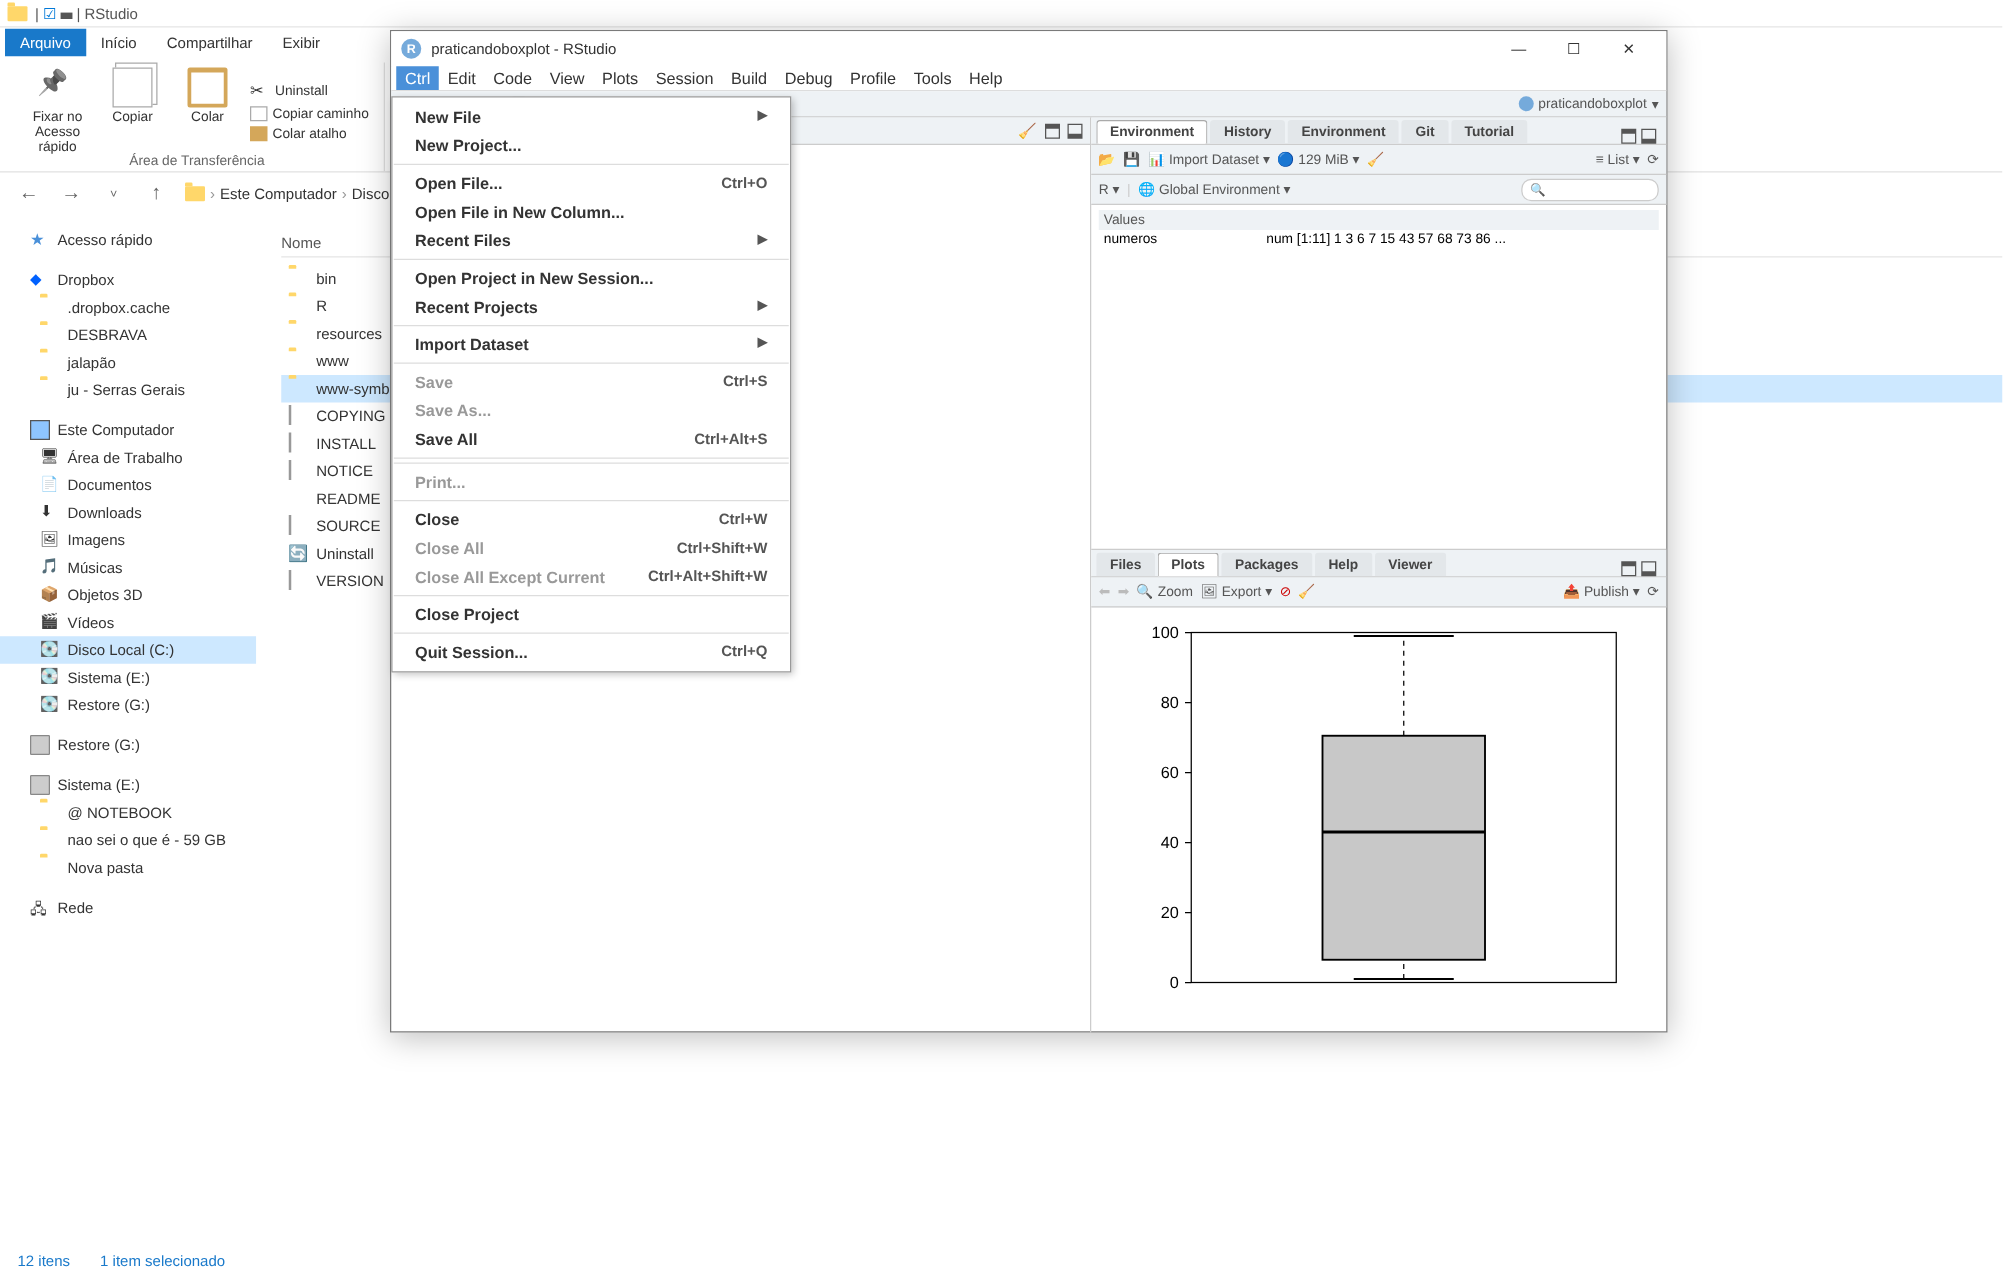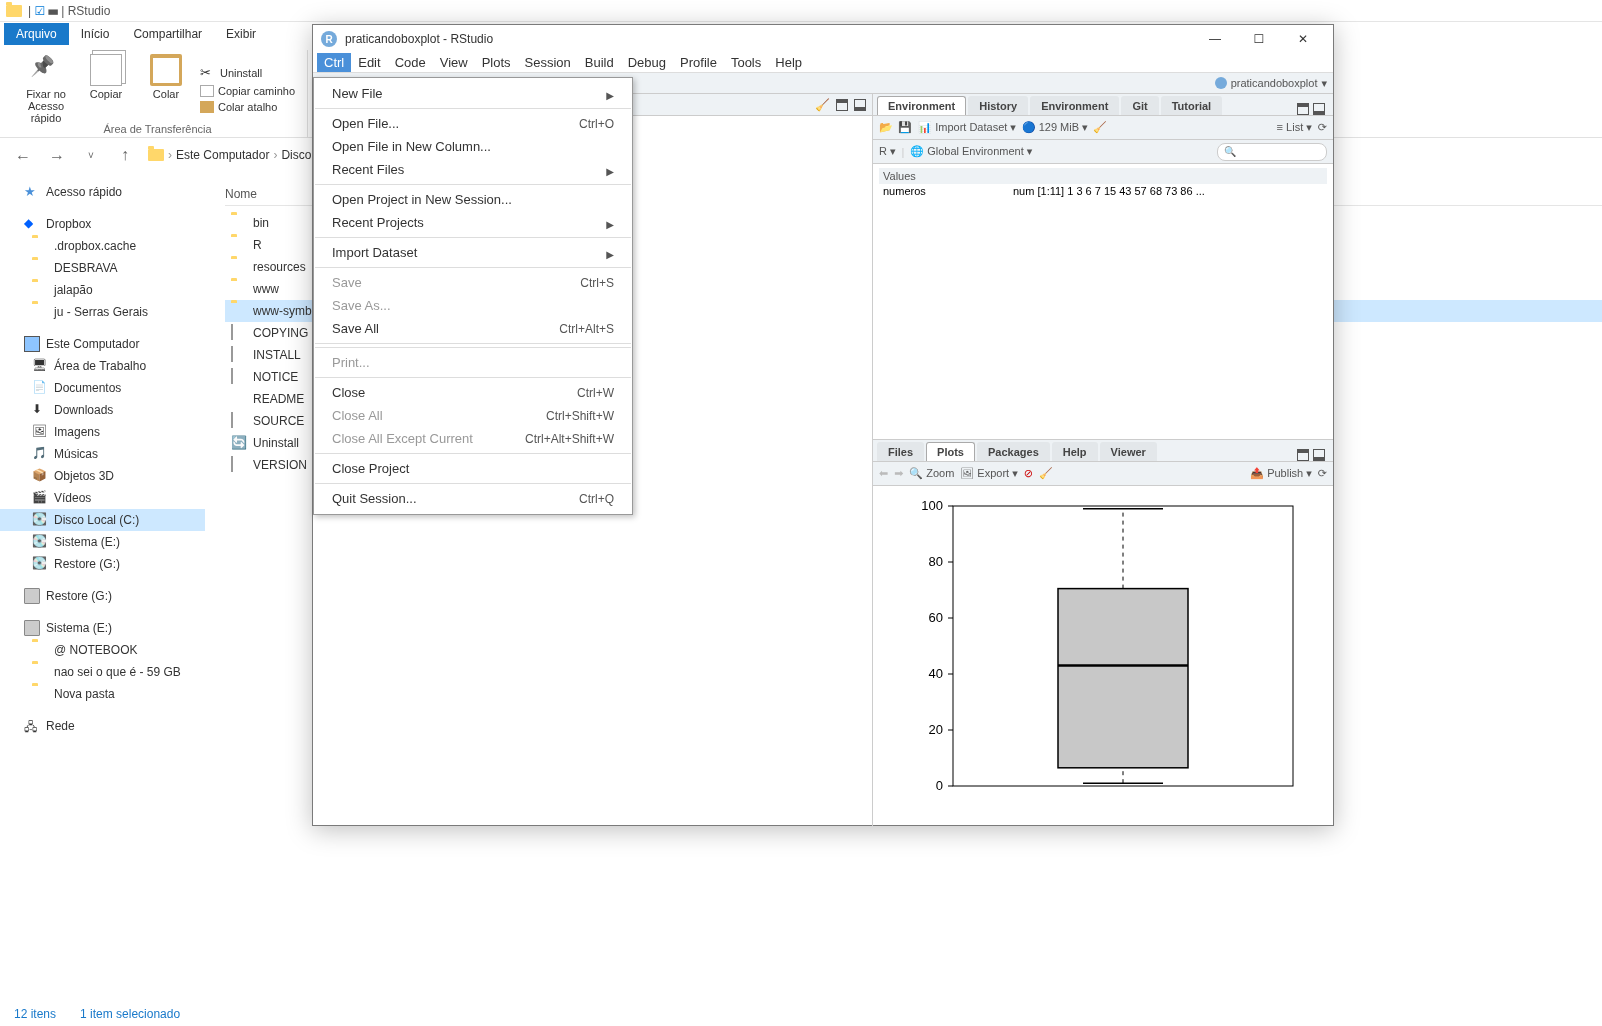--- a/index.html
+++ b/index.html
@@ -28,21 +28,21 @@
 .tree-item { display: flex; align-items: center; padding: 3px 8px 3px 24px; font-size: 12px; color: #333; cursor: pointer; }
 .tree-item.indent { padding-left: 32px; }
 .tree-item.selected { background: #cde8ff; }
 .tree-item .ico { width: 16px; height: 16px; margin-right: 6px; }
 .tree-spacer { height: 10px; }
 .explorer-list { flex: 1; padding: 8px 0 0 20px; }
 .list-header { font-size: 12px; color: #555; padding: 4px 0; border-bottom: 1px solid #e5e5e5; margin-bottom: 6px; }
 .list-item { display: flex; align-items: center; padding: 3px 6px; font-size: 12px; color: #333; cursor: pointer; }
 .list-item.selected { background: #cde8ff; }
 .list-item .ico { width: 16px; height: 16px; margin-right: 6px; }
-.explorer-statusbar { position: absolute; bottom: 0; left: 0; right: 0; height: 24px; display: flex; align-items: center; padding: 0 14px; font-size: 12px; color: #1979ca; gap: 24px; }
+.explorer-statusbar { position: absolute; bottom: 0; left: 0; right: 0; height: 24px; display: flex; padding: 0 14px; font-size: 12px; color: #1979ca; gap: 24px; }
 
 
 .rstudio { position: absolute; left: 312px; top: 24px; width: 1022px; height: 802px; background: #fff; border: 1px solid #7a7a7a; box-shadow: 0 4px 24px rgba(0,0,0,0.25); display: flex; flex-direction: column; }
 .rs-titlebar { height: 30px; display: flex; align-items: center; padding: 0 8px; background: #fff; }
 .rs-titlebar .ico { width: 16px; height: 16px; border-radius: 50%; background: #75aadb; margin-right: 8px; display: flex; align-items: center; justify-content: center; color: #fff; font-size: 10px; font-weight: bold; }
 .rs-titlebar .title { font-size: 12px; color: #333; flex: 1; }
 .rs-winbtn { width: 44px; height: 28px; display: flex; align-items: center; justify-content: center; color: #333; font-size: 12px; cursor: pointer; }
 .rs-menubar { height: 22px; display: flex; align-items: center; padding: 0 4px; font-size: 13px; color: #333; background: #fff; border-bottom: 1px solid #ddd; }
 .rs-menubar .mi { padding: 2px 7px; cursor: pointer; }
 .rs-menubar .mi.open { background: #4a90d9; color: #fff; }
@@ -64,21 +64,21 @@
 .rs-pane-toolbar { height: 24px; background: #eef2f5; border-bottom: 1px solid #ccc; display: flex; align-items: center; padding: 0 6px; font-size: 11px; color: #555; gap: 6px; }
 .rs-env-body { flex: 1; padding: 4px 6px; font-family: "Lucida Console", Consolas, monospace; font-size: 11px; }
 .rs-env-body .section { background: #eef2f5; padding: 2px 4px; color: #555; }
 .rs-env-body .row { display: flex; padding: 1px 4px; gap: 10px; }
 .rs-env-body .name { width: 120px; }
 .rs-plot { flex: 1; display: flex; flex-direction: column; border-top: 1px solid #ccc; }
 .rs-plot-body { flex: 1; display: flex; align-items: center; justify-content: center; position: relative; }
 
 
 .dropdown { position: absolute; left: 0px; top: 52px; width: 320px; background: #fff; border: 1px solid #999; box-shadow: 2px 2px 6px rgba(0,0,0,0.25); padding: 4px 0; z-index: 100; }
-.dropdown .item { display: flex; align-items: flex-end; padding: 4px 18px; font-size: 13px; color: #333; cursor: pointer; }
+.dropdown .item { display: flex; align-items: flex-start; padding: 4px 18px; font-size: 13px; color: #333; cursor: pointer; font-weight: bold; }
 .dropdown .item.disabled { color: #999; }
 .dropdown .item .shortcut { margin-left: auto; color: #555; font-size: 12px; }
 .dropdown .item .arrow { margin-left: auto; color: #555; font-size: 10px; }
 .dropdown .sep { height: 1px; background: #ddd; margin: 3px 1px; }
 
 
 .folder-ico { width: 16px; height: 12px; background: #ffd76a; border-radius: 1px; position: relative; }
 .folder-ico::before { content: ''; position: absolute; top: -3px; left: 0; width: 6px; height: 3px; background: #ffd76a; border-radius: 1px 1px 0 0; }
 .file-ico { width: 12px; height: 15px; background: #fff; border: 1px solid #999; position: relative; }
 .drive-ico { width: 16px; height: 10px; background: #ccc; border: 1px solid #888; border-radius: 1px; }
@@ -477,20 +477,23 @@
         </div>
       </div>
     </div>
   </div>
 
   <div class="dropdown" id="file-menu">
       <div class="item">
         <span>New File</span>
         <span class="arrow">▶</span>
       </div>
+      <div class="item">
+        <span>New Project...</span>
+      </div>
       <div class="sep"></div>
       <div class="item">
         <span>Open File...</span>
         <span class="shortcut">Ctrl+O</span>
       </div>
       <div class="item">
         <span>Open File in New Column...</span>
       </div>
       <div class="item">
         <span>Recent Files</span>

